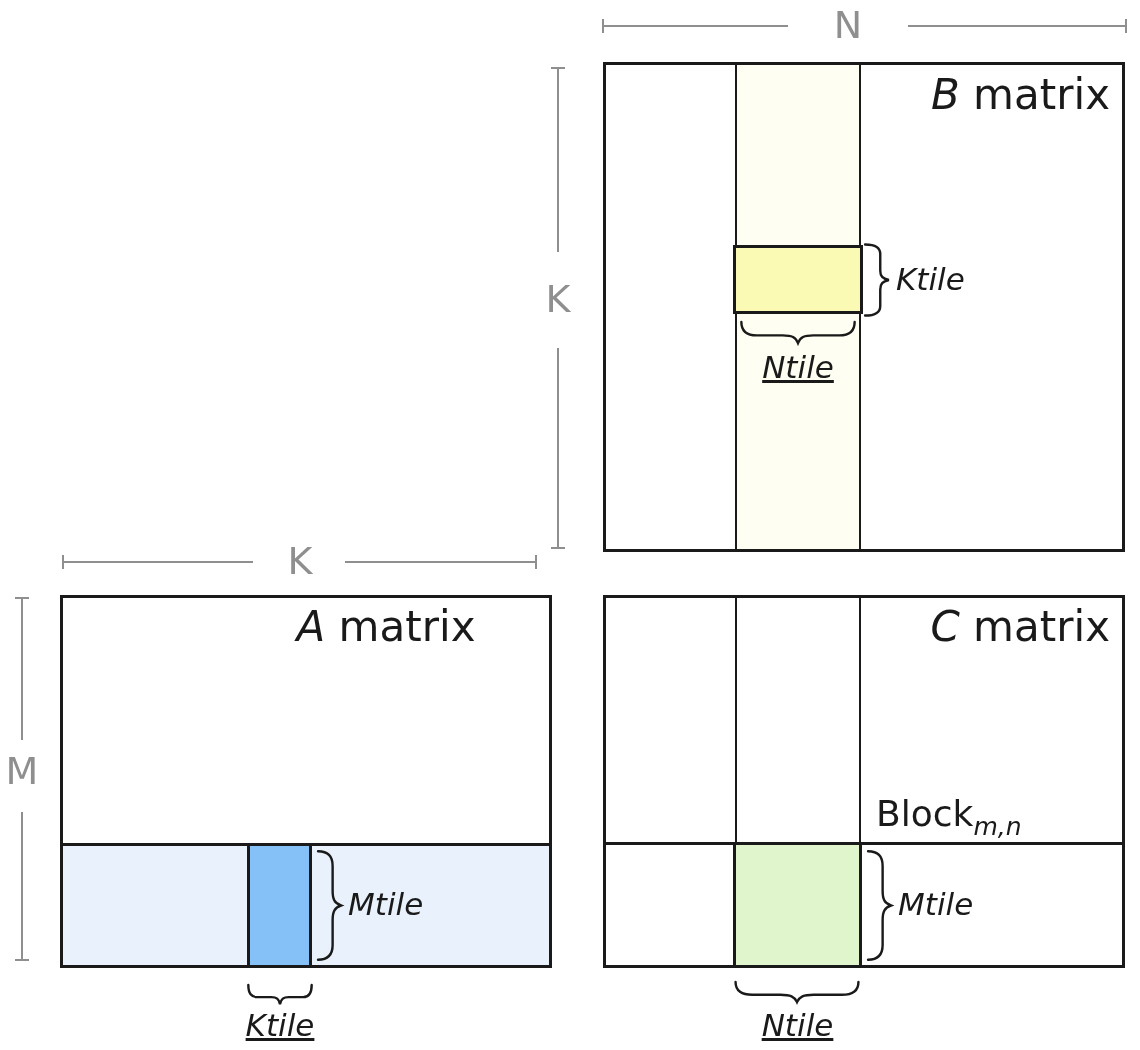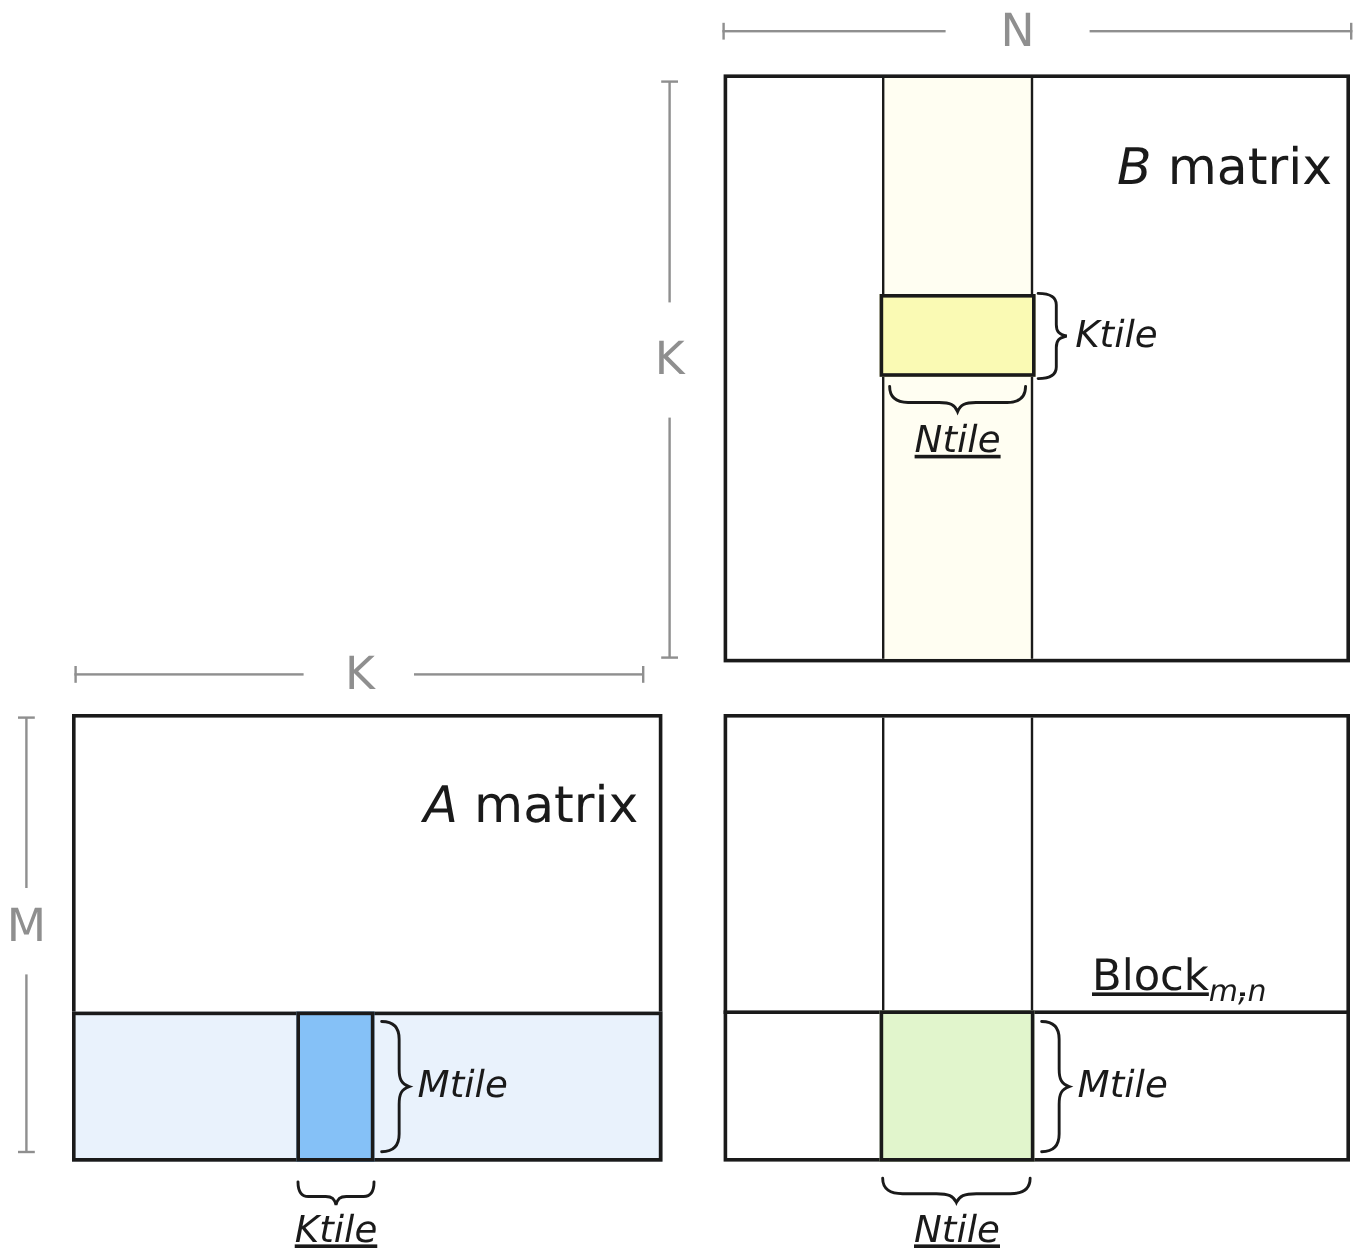--- a/index.html
+++ b/index.html
@@ -21,21 +21,21 @@
   .thinh  { background:#1a1a1a; height:3px; }
 
   
   .dseg-h { background:#8f8f8f; height:2px; }
   .dseg-v { background:#8f8f8f; width:2px; }
   .dtick-v { background:#8f8f8f; width:2px; height:14px; }
   .dtick-h { background:#8f8f8f; width:14px; height:2px; }
   .dimlabel { color:#8f8f8f; font-size:38px; line-height:1; text-align:center; }
 
   
-  .matrix-title { font-size:42px; line-height:1; text-align:right; white-space:pre;margin-top:44px; }
+  .matrix-title { font-size:42px; line-height:1; text-align:right; white-space:pre; }
   .matrix-title .letter { font-style:italic; }
   .tile-label { font-style:italic; font-size:31px; line-height:1; white-space:pre; }
   .centered { text-align:center;text-decoration:underline; }
   .block-label { font-size:36px; line-height:1; white-space:pre; }
   .block-sub { font-style:italic; font-size:25px; vertical-align:-9px; }
 
   svg.brace { display:block; overflow:visible; }
   svg.brace path { fill:none; stroke:#1a1a1a; stroke-width:2.4; stroke-linecap:round; vector-effect:non-scaling-stroke; }
 </style>
 </head>
@@ -76,36 +76,37 @@
 
   <div class="abs dtick-h" style="left:15px; top:597px;"></div>
   <div class="abs dseg-v" style="left:21px; top:598px; height:142px;"></div>
   <div class="abs dimlabel" style="left:0px; top:752px; width:44px;">M</div>
   <div class="abs dseg-v" style="left:21px; top:812px; height:148px;"></div>
   <div class="abs dtick-h" style="left:15px; top:959px;"></div>
 
   <div class="abs mbox" style="left:60px; top:595px; width:492px; height:373px;"></div>
   <div class="abs astrip" style="left:60px; top:843px; width:492px; height:125px;"></div>
   <div class="abs btile" style="left:247px; top:843px; width:65px; height:125px;"></div>
-  <div class="abs matrix-title" style="left:266px; top:606px; width:266px;"><span class="letter">A</span><span> matrix</span></div>
+  <div class="abs matrix-title" style="left:253px; top:606px; width:266px;text-align:center;"><span class="letter">A</span><span> matrix</span></div>
   <svg class="brace abs" style="left:317px; top:849px;" width="25" height="113" viewBox="0 0 24 100" preserveAspectRatio="none">
       <path d="M 1,2 C 11,2 15,7 15,15 L 15,37 C 15,45 17,48 23,50 C 17,52 15,55 15,63 L 15,85 C 15,93 11,98 1,98"></path>
     </svg>
   <div class="abs tile-label" style="left:348px; top:889px;">Mtile</div>
   <svg class="brace abs" style="left:247px; top:984px;" width="66" height="21" viewBox="0 0 100 24" preserveAspectRatio="none">
       <path d="M 2,1 C 2,11 7,15 15,15 L 37,15 C 45,15 48,17 50,23 C 52,17 55,15 63,15 L 85,15 C 93,15 98,11 98,1"></path>
     </svg>
   <div class="abs tile-label centered" style="left:215px; top:1010px; width:130px;">Ktile</div>
 
   <div class="abs mbox" style="left:603px; top:595px; width:522px; height:373px;"></div>
   <div class="abs thinv" style="left:735px; top:598px; height:246px;"></div>
   <div class="abs thinv" style="left:859px; top:598px; height:246px;"></div>
   <div class="abs thinh" style="left:603px; top:842px; width:522px;"></div>
   <div class="abs gtile" style="left:733px; top:842px; width:129px; height:126px;"></div>
-  <div class="abs block-label" style="left:910px; top:796px;text-decoration:underline;"><span>Block</span><span class="block-sub">m,n</span></div>
+  <div class="abs matrix-title" style="left:840px; top:606px; width:270px;"><span class="letter">C</span><span> matrix</span></div>
+  <div class="abs block-label" style="left:876px; top:796px;"><span>Block</span><span class="block-sub">m,n</span></div>
   <svg class="brace abs" style="left:867px; top:849px;" width="25" height="113" viewBox="0 0 24 100" preserveAspectRatio="none">
       <path d="M 1,2 C 11,2 15,7 15,15 L 15,37 C 15,45 17,48 23,50 C 17,52 15,55 15,63 L 15,85 C 15,93 11,98 1,98"></path>
     </svg>
   <div class="abs tile-label" style="left:898px; top:889px;">Mtile</div>
   <svg class="brace abs" style="left:733px; top:981px;" width="128" height="22" viewBox="0 0 100 24" preserveAspectRatio="none">
       <path d="M 2,1 C 2,11 7,15 15,15 L 37,15 C 45,15 48,17 50,23 C 52,17 55,15 63,15 L 85,15 C 93,15 98,11 98,1"></path>
     </svg>
   <div class="abs tile-label centered" style="left:733px; top:1010px; width:129px;">Ntile</div>
 
 </div>

